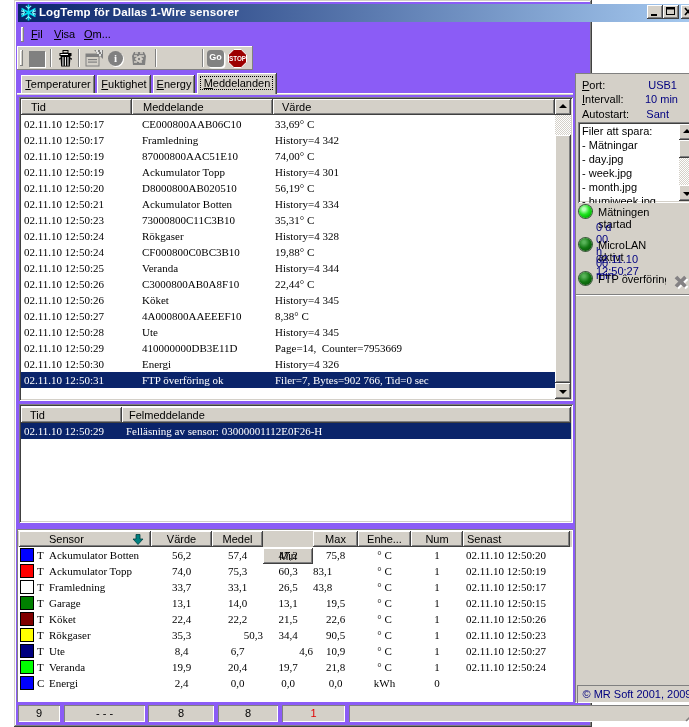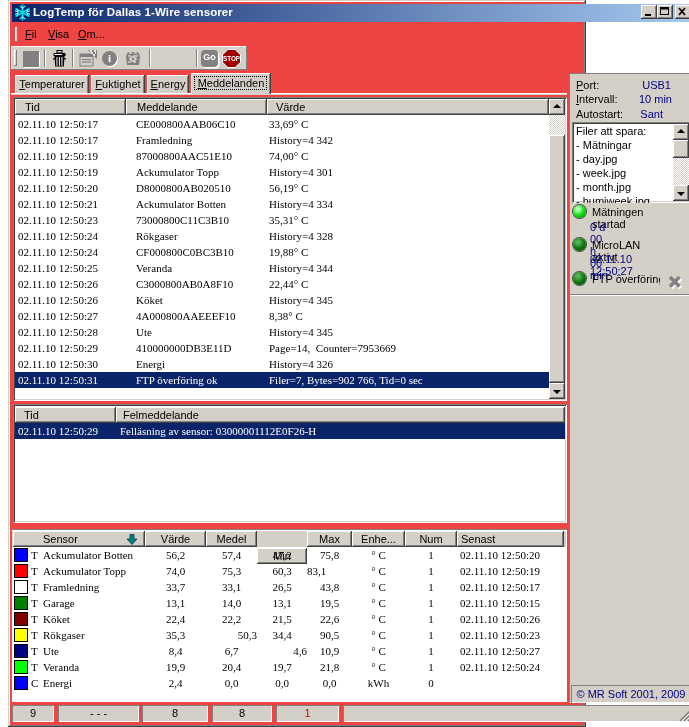--- a/index.html
+++ b/index.html
@@ -1,15 +1,15 @@
 <!DOCTYPE html>
 <html><head><meta charset="utf-8"><style>
 *{margin:0;padding:0;box-sizing:border-box;}
 body{width:689px;height:727px;overflow:hidden;font-family:"Liberation Sans",sans-serif;font-size:11px;color:#000;-webkit-font-smoothing:antialiased;}
-.win{position:absolute;left:8px;top:0;width:578px;height:727px;background:#ef4444;
+.win{position:absolute;left:14px;top:0;width:578px;height:727px;background:#8b5cf6;
  box-shadow:inset -1px -1px 0 #404040, inset 1px 1px 0 #d4d0c8, inset -2px -2px 0 #808080, inset 2px 2px 0 #fff;}
 .abs{position:absolute;}
 .titlebar{position:absolute;left:4px;top:4px;width:681px;height:18px;
  background:linear-gradient(to right,#0a246a,#a6caf0);}
 .title{position:absolute;left:21px;top:2px;color:#fff;font-weight:bold;font-size:11.5px;letter-spacing:0.1px;}
 .tbtn{position:absolute;top:1px;width:16px;height:14px;background:#d4d0c8;
  box-shadow:inset -1px -1px 0 #404040, inset 1px 1px 0 #fff, inset -2px -2px 0 #808080, inset 2px 2px 0 #d4d0c8;}
 .sunken2{box-shadow:inset 1px 1px 0 #808080, inset -1px -1px 0 #fff, inset 2px 2px 0 #404040, inset -2px -2px 0 #d4d0c8;}
 .sunken1{box-shadow:inset 1px 1px 0 #808080, inset -1px -1px 0 #fff;}
 .raised1{box-shadow:inset -1px -1px 0 #808080, inset 1px 1px 0 #fff;}
@@ -261,21 +261,21 @@
 <span style="position:absolute;left:393px;top:2px;width:52px;text-align:center">1</span>
 <span style="position:absolute;left:448px;top:2px">02.11.10 12:50:19</span>
 </div>
 <div class="row" style="left:4px;top:579px;width:554px">
 <div style="position:absolute;left:2px;top:1px;width:14px;height:14px;background:#ffffff;border:1px solid #000"></div>
 <span style="position:absolute;left:19px;top:2px">T</span>
 <span style="position:absolute;left:31px;top:2px">Framledning</span>
 <span style="position:absolute;left:133px;top:2px;width:61px;text-align:center">33,7</span>
 <span style="position:absolute;left:194px;top:2px;width:51px;text-align:center">33,1</span>
 <span style="position:absolute;left:245px;top:2px;width:50px;text-align:center">26,5</span>
-<span style="position:absolute;left:295px;top:2px;width:45px;text-align:center">43,8</span>
+<span style="position:absolute;left:295px;top:2px;width:45px;text-align:left">43,8</span>
 <span style="position:absolute;left:340px;top:2px;width:53px;text-align:center">° C</span>
 <span style="position:absolute;left:393px;top:2px;width:52px;text-align:center">1</span>
 <span style="position:absolute;left:448px;top:2px">02.11.10 12:50:17</span>
 </div>
 <div class="row" style="left:4px;top:595px;width:554px">
 <div style="position:absolute;left:2px;top:1px;width:14px;height:14px;background:#008000;border:1px solid #000"></div>
 <span style="position:absolute;left:19px;top:2px">T</span>
 <span style="position:absolute;left:31px;top:2px">Garage</span>
 <span style="position:absolute;left:133px;top:2px;width:61px;text-align:center">13,1</span>
 <span style="position:absolute;left:194px;top:2px;width:51px;text-align:center">14,0</span>

